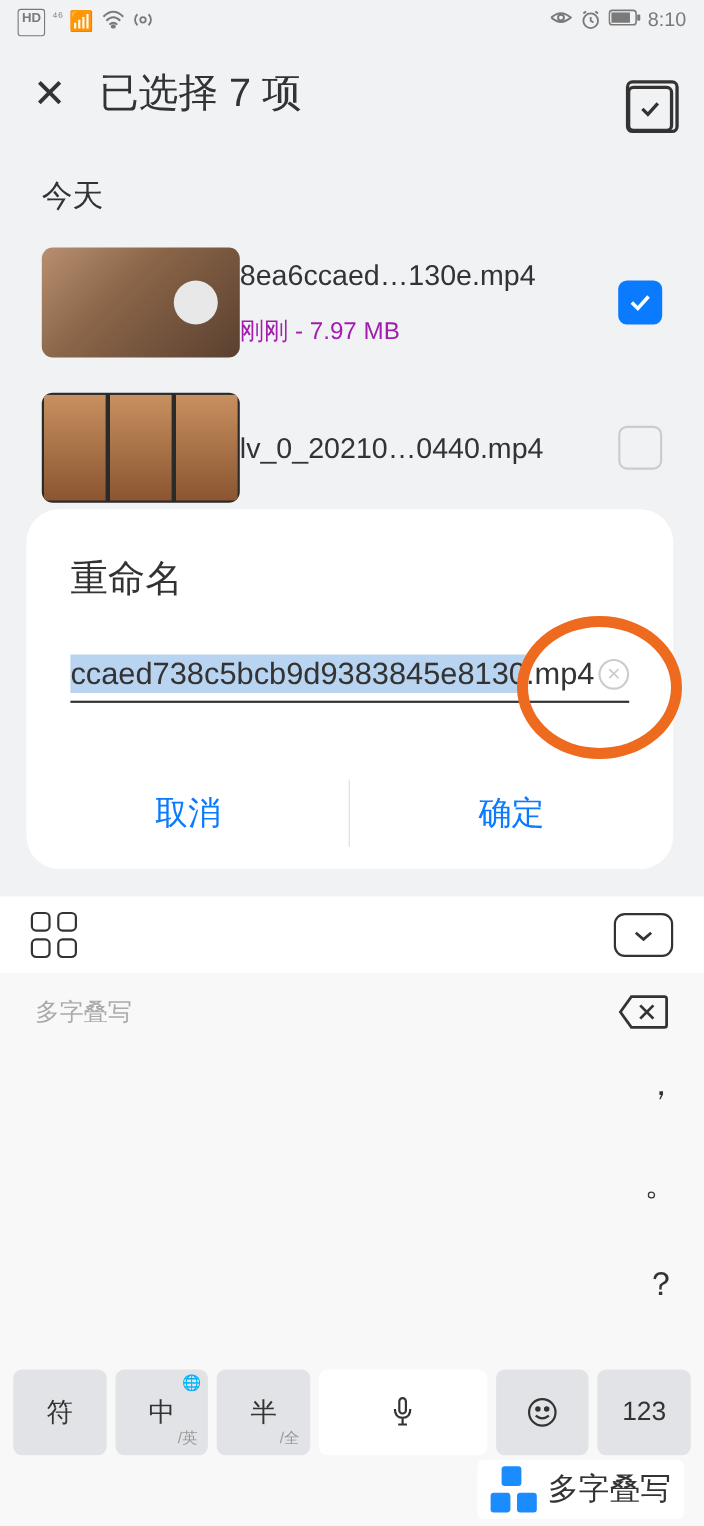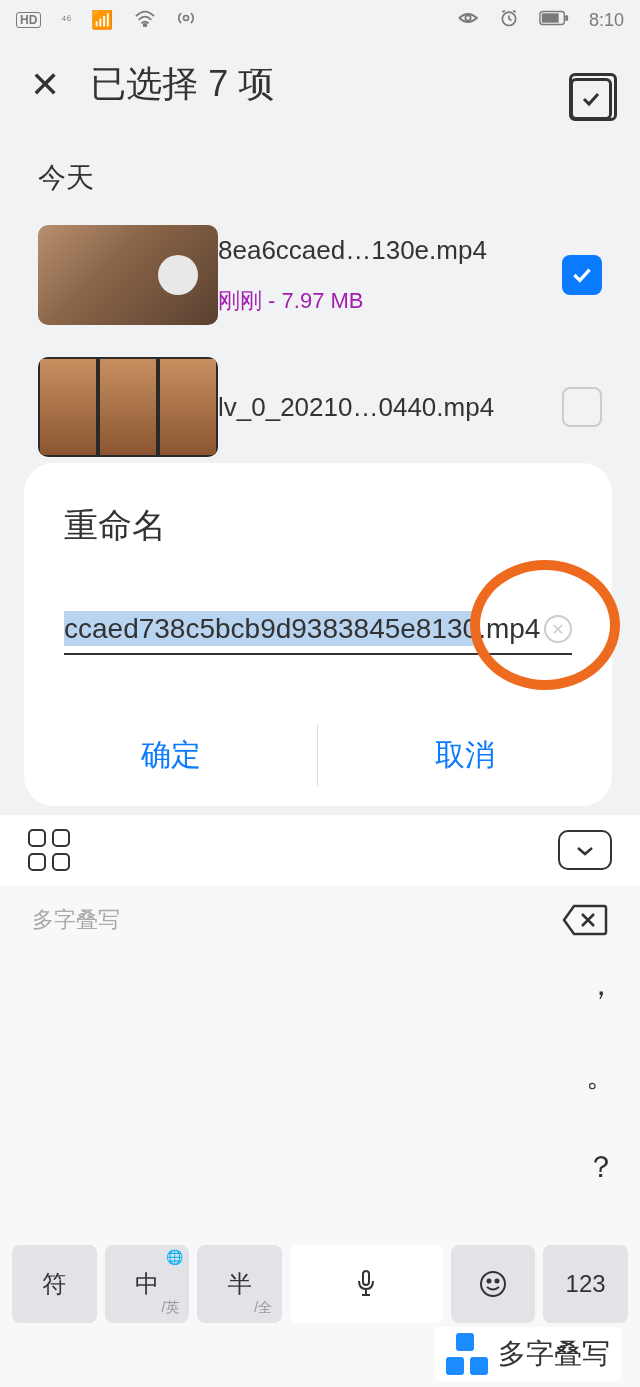--- a/index.html
+++ b/index.html
@@ -1,18 +1,18 @@
 <!DOCTYPE html>
 <html><head>
 <meta charset="utf-8">
 <style>
 *{margin:0;padding:0;box-sizing:border-box;font-family:-apple-system,BlinkMacSystemFont,"Segoe UI",sans-serif}
 body{width:640px;height:1387px;background:#f1f2f4;position:relative;overflow:hidden}
 .statusbar{height:40px;display:flex;justify-content:space-between;align-items:center;padding:0 16px;color:#7a7a7a;font-size:18px}
-.statusbar .left,.statusbar .right{display:flex;gap:20px;align-items:center}
+.statusbar .left,.statusbar .right{display:flex;gap:6px;}
 .header{display:flex;align-items:center;padding:20px 30px;gap:30px}
 .close-x{font-size:36px;color:#333;font-weight:300}
 .header-title{font-size:36px;color:#333;font-weight:500}
 .select-all{position:absolute;right:28px;top:78px;width:42px;height:42px;border:3px solid #333;border-radius:6px;display:flex;align-items:center;justify-content:center}
 .select-all::before{content:"";position:absolute;top:-8px;right:-8px;width:42px;height:42px;border:3px solid #333;border-radius:6px;background:#f1f2f4;z-index:-1}
 .select-all svg{width:24px;height:24px}
 .section-title{font-size:28px;color:#333;padding:30px 38px 12px;font-weight:500}
 .file-item{display:flex;align-items:center;padding:16px 38px;}
 .thumb{width:180px;height:100px;border-radius:10px;background:#8a7560;flex-shrink:0;position:relative;overflow:hidden}
 .thumb1{background:linear-gradient(135deg,#b89070 0%,#8a6548 40%,#5a4030 100%)}
@@ -21,21 +21,21 @@
 .thumb2 .mini{flex:1;background:linear-gradient(180deg,#c89060 0%,#8a5530 100%);margin:2px}
 .file-info{flex:1;min-width:0}
 .file-name{font-size:26px;color:#333;white-space:nowrap;overflow:hidden;text-overflow:ellipsis}
 .file-meta{font-size:22px;color:#a21caf;margin-top:20px}
 .checkbox{width:40px;height:40px;border-radius:8px;flex-shrink:0;display:flex;align-items:center;justify-content:center}
 .checkbox.checked{background:#0a7aff}
 .checkbox.unchecked{border:2px solid #ccc}
 .checkbox.checked svg{width:26px;height:26px;stroke:#fff;stroke-width:3;fill:none}
 .dialog{position:absolute;left:24px;right:28px;top:463px;background:#fff;border-radius:30px;padding:40px 0 0;z-index:10}
 .dialog-title{font-size:34px;color:#333;padding:0 40px 40px;font-weight:500}
-.dialog-input{margin:16px 40px;border-bottom:2px solid #333;padding:8px 0;position:relative}
+.dialog-input{margin:0 40px;border-bottom:2px solid #333;padding:8px 0;position:relative}
 .dialog-input .sel{background:#b8d4f0;font-size:28px;color:#333;padding:2px 0}
 .dialog-input .ext{font-size:28px;color:#333}
 .clear-btn{position:absolute;right:0;top:50%;transform:translateY(-50%);width:28px;height:28px;border:2px solid #ccc;border-radius:50%;display:flex;align-items:center;justify-content:center;color:#ccc;font-size:16px}
 .circle-mark{position:absolute;right:20px;top:560px;width:150px;height:130px;border:10px solid #ed6a1f;border-radius:50%;z-index:15;pointer-events:none}
 .dialog-buttons{display:flex;margin-top:50px;border-top:0}
 .dialog-btn{flex:1;text-align:center;padding:30px 0;font-size:30px;color:#0a7aff;position:relative}
 .dialog-btn:first-child::after{content:"";position:absolute;right:0;top:20%;height:60%;width:1px;background:#ddd}
 .kb-toolbar{position:absolute;top:815px;left:0;right:0;height:70px;background:#fff;display:flex;align-items:center;justify-content:space-between;padding:0 28px}
 .kb-grid{display:flex;gap:6px;flex-wrap:wrap;width:44px}
 .kb-grid span{width:18px;height:18px;border:2.5px solid #333;border-radius:5px}
@@ -140,22 +140,22 @@
   <div class="checkbox unchecked"></div>
 </div>
 
 <div class="dialog">
   <div class="dialog-title">重命名</div>
   <div class="dialog-input">
     <span class="sel">ccaed738c5bcb9d9383845e8130</span><span class="ext">.mp4</span>
     <span class="clear-btn">✕</span>
   </div>
   <div class="dialog-buttons">
+    <div class="dialog-btn">取消</div>
     <div class="dialog-btn">确定</div>
-    <div class="dialog-btn">取消</div>
   </div>
 </div>
 
 <div class="circle-mark"></div>
 
 <div class="kb-toolbar">
   <div class="kb-grid">
     <span></span>
       <span></span>
       <span></span>

